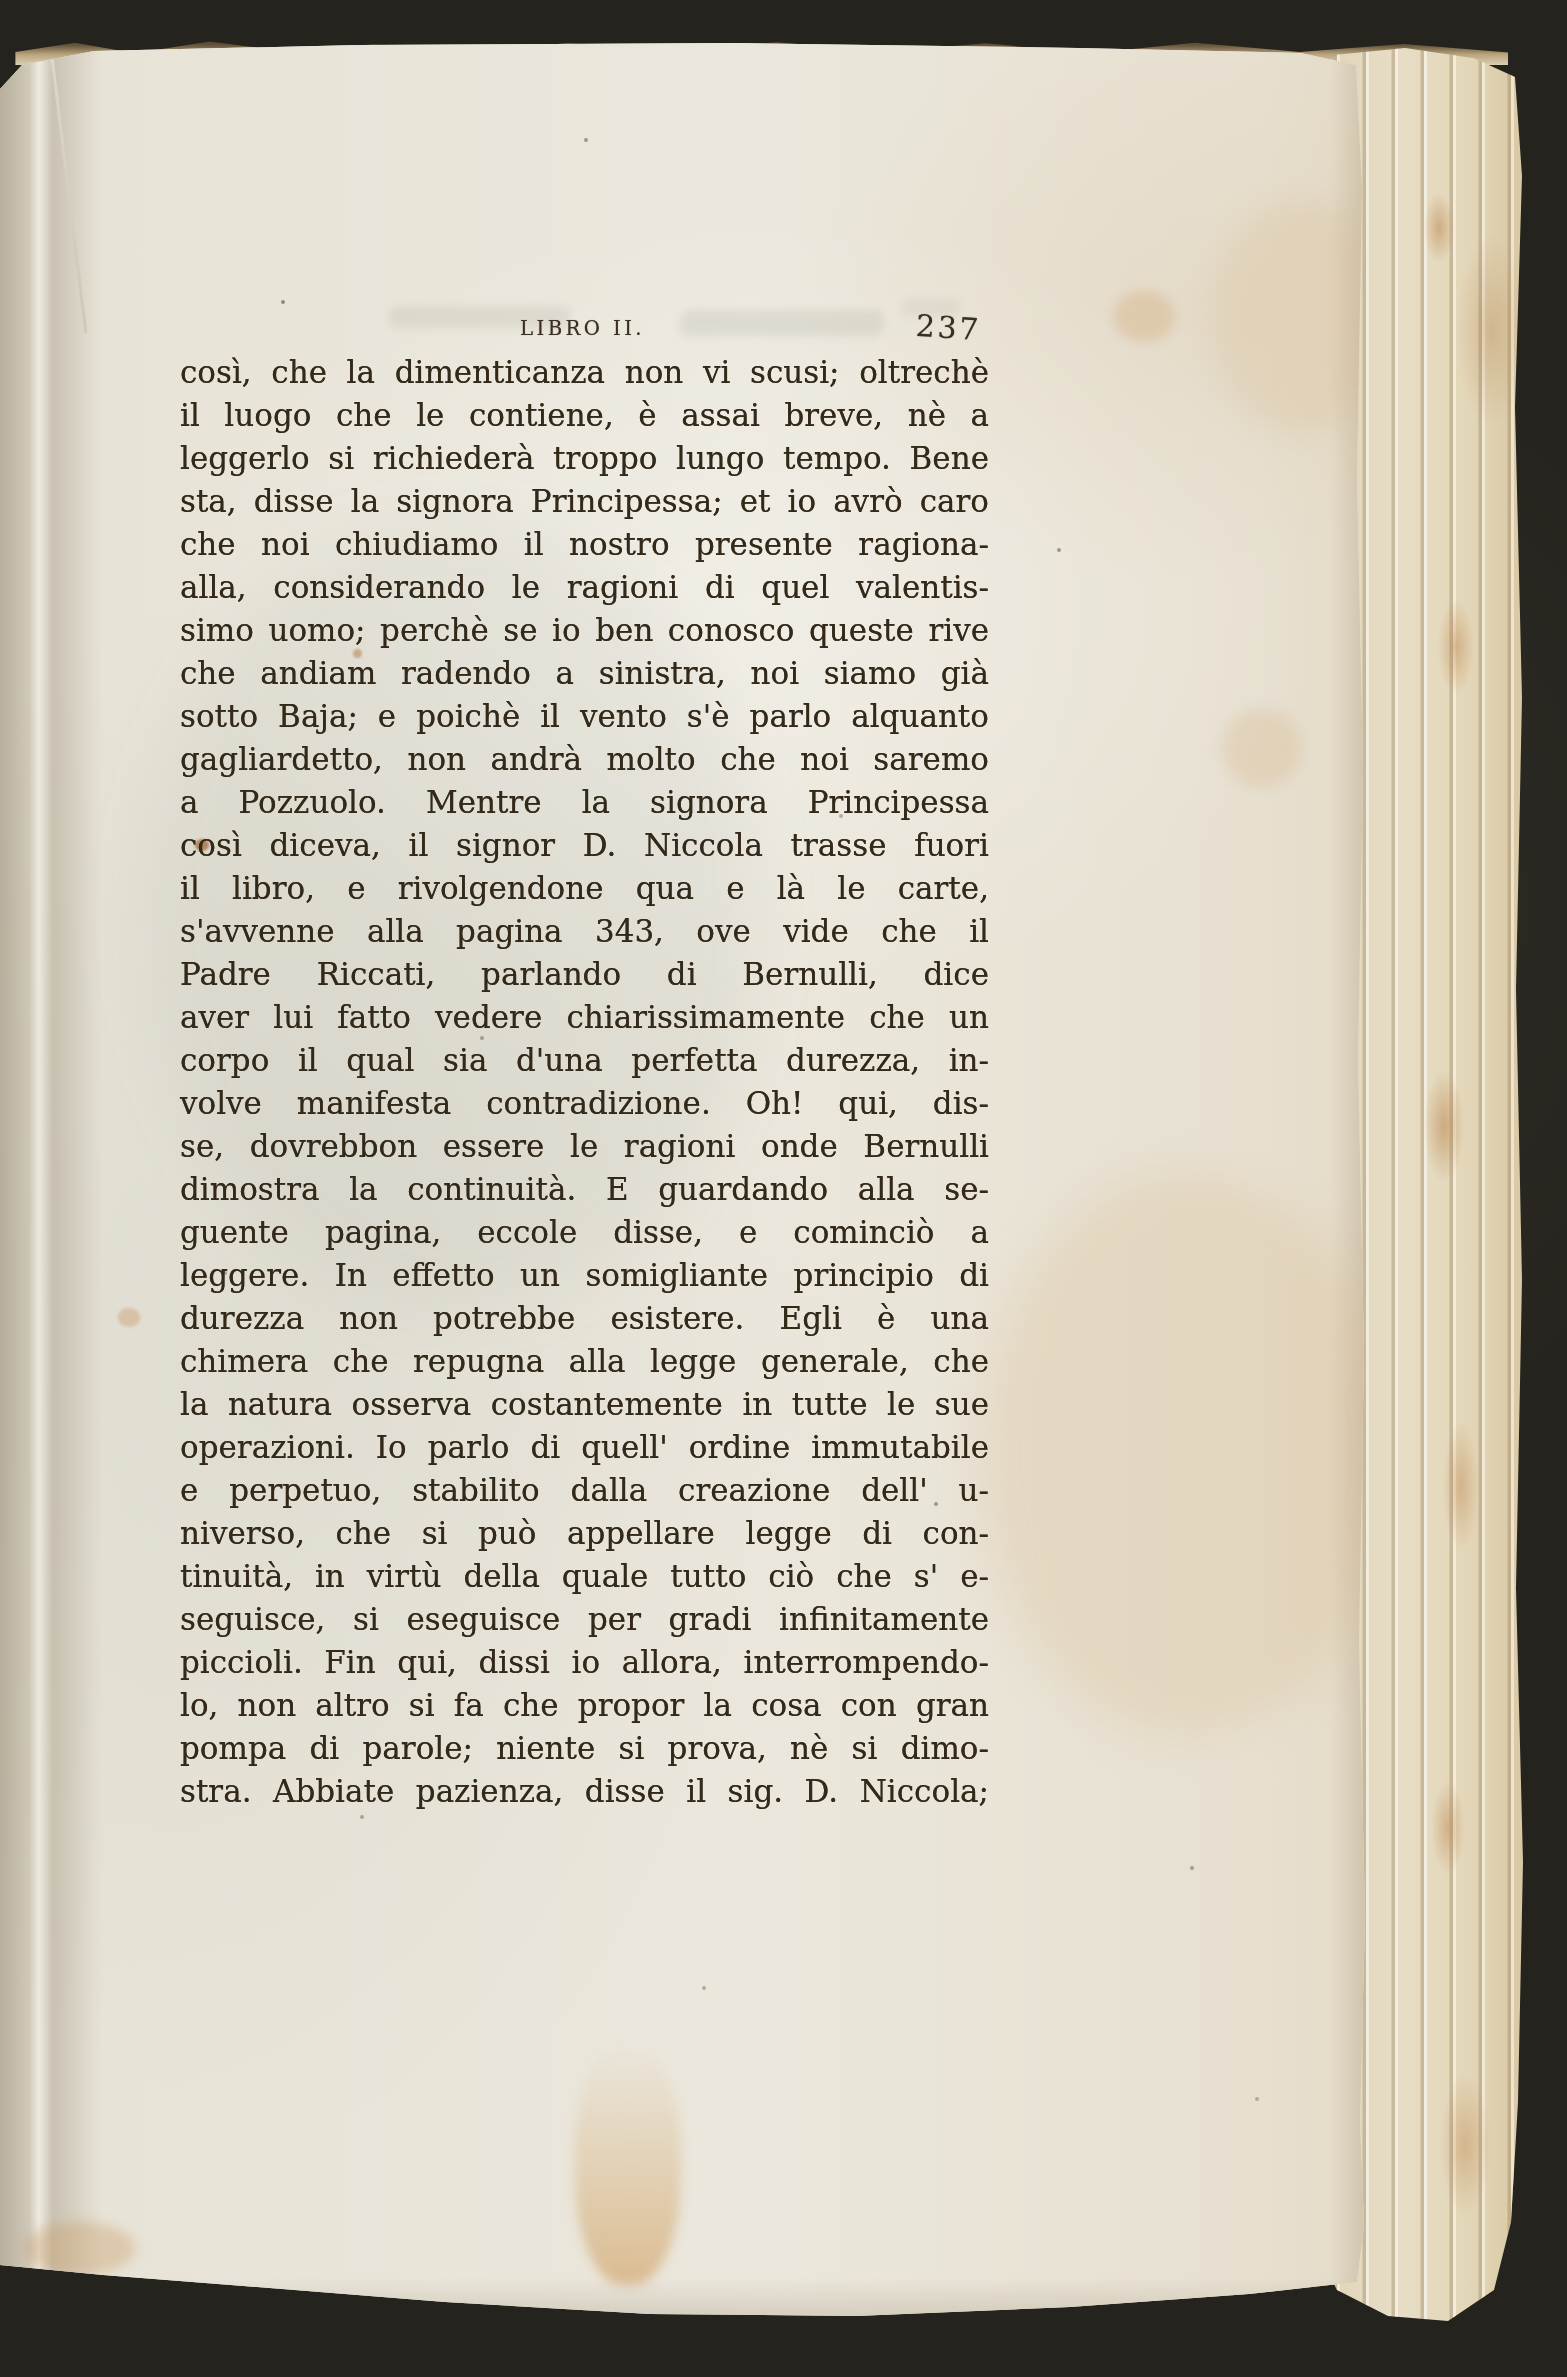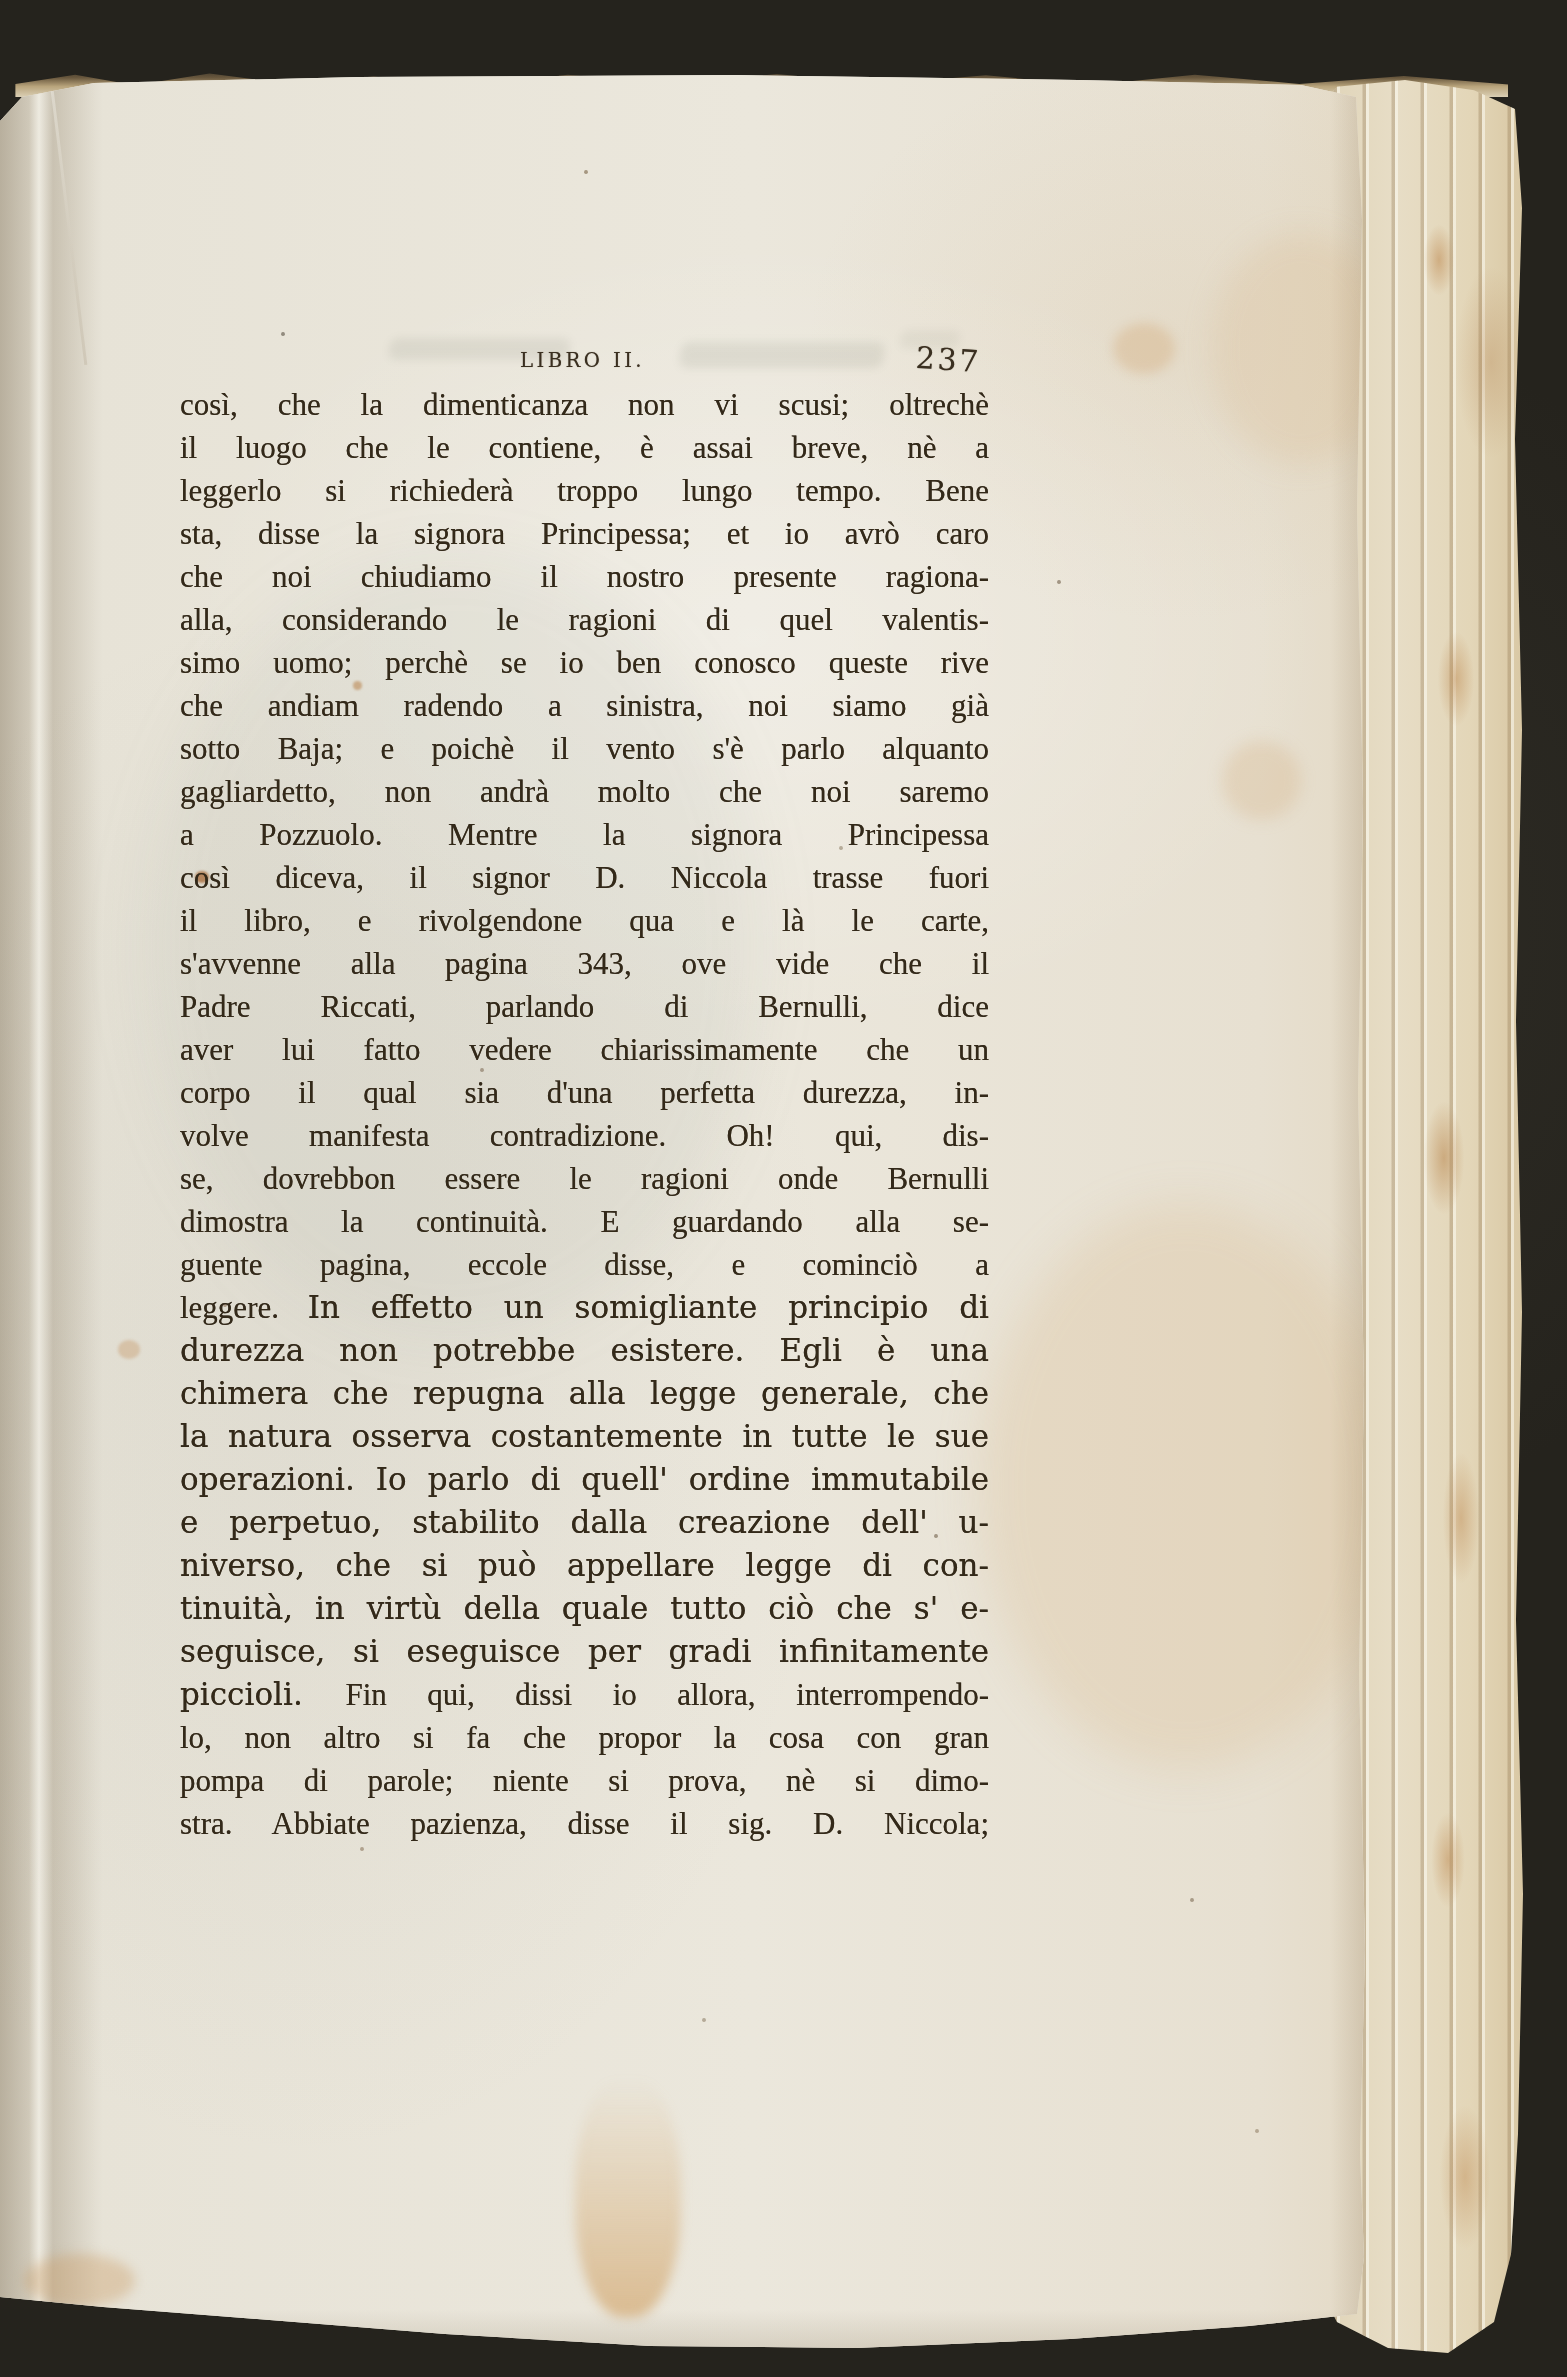--- a/index.html
+++ b/index.html
@@ -5,21 +5,20 @@
   html,body{margin:0;padding:0;}
   body{
     width:1568px;height:2377px;overflow:hidden;position:relative;
     background:var(--background,#25231d);
     font-family:"DejaVu Serif","Liberation Serif",serif;
   }
   .scene{position:absolute;inset:0;
     background:
       radial-gradient(1284px 941px at 58% 38%, rgba(62,60,52,.55), rgba(0,0,0,0) 75%),
       var(--background,#25231d);
-    margin-top: 32px;
   }
   
   .top-fray{
     position:absolute;left:15.4px;top:34px;width:1493px;height:31px;
     background:linear-gradient(180deg, rgba(35,33,27,0) 0%, rgba(118,98,68,.85) 38%, rgba(197,175,132,.92) 66%, rgba(228,216,188,.95) 100%);
     clip-path:polygon(0 100%,0 58%,4% 28%,8% 62%,13% 24%,18% 56%,24% 34%,30% 66%,37% 28%,44% 60%,51% 26%,58% 58%,65% 30%,72% 62%,79% 28%,86% 58%,93% 32%,100% 60%,100% 100%);
   }
   
   .edge-stack{
     position:absolute;left:1311px;top:48px;width:212px;height:2280px;
@@ -96,21 +95,21 @@
   .content{position:absolute;inset:0;color:var(--ink,#332919);}
   .running-header{position:absolute;left:510px;top:317px;width:145px;text-align:center;
     font-size:19.7px;letter-spacing:3.4px;font-variant:small-caps;color:#3a2f20;
     text-shadow:0 0 0.9px rgba(58,47,32,.55);}
   .page-number{position:absolute;left:916px;top:310px;font-size:30px;color:#3a2f20;
     transform:rotate(4deg);letter-spacing:2.6px;text-shadow:0 0 0.9px rgba(58,47,32,.5);}
   .text-block{position:absolute;left:180px;top:351px;width:809px;
     font-size:31px;line-height:43px;
     text-shadow:0 0 0.6px rgba(51,40,28,.75);}
   .line{text-align:justify;text-align-last:justify;white-space:normal;height:43px;}
-  .line span.roman{font-style:normal;font-family:Liberation Serif, serif;}
+  .line span.roman{font-style:normal;}
   .line span.italic{}
 </style>
 </head>
 <body>
 
 <div class="scene">
 
   <div class="top-fray"></div>
 
   <div class="edge-stack"></div>

